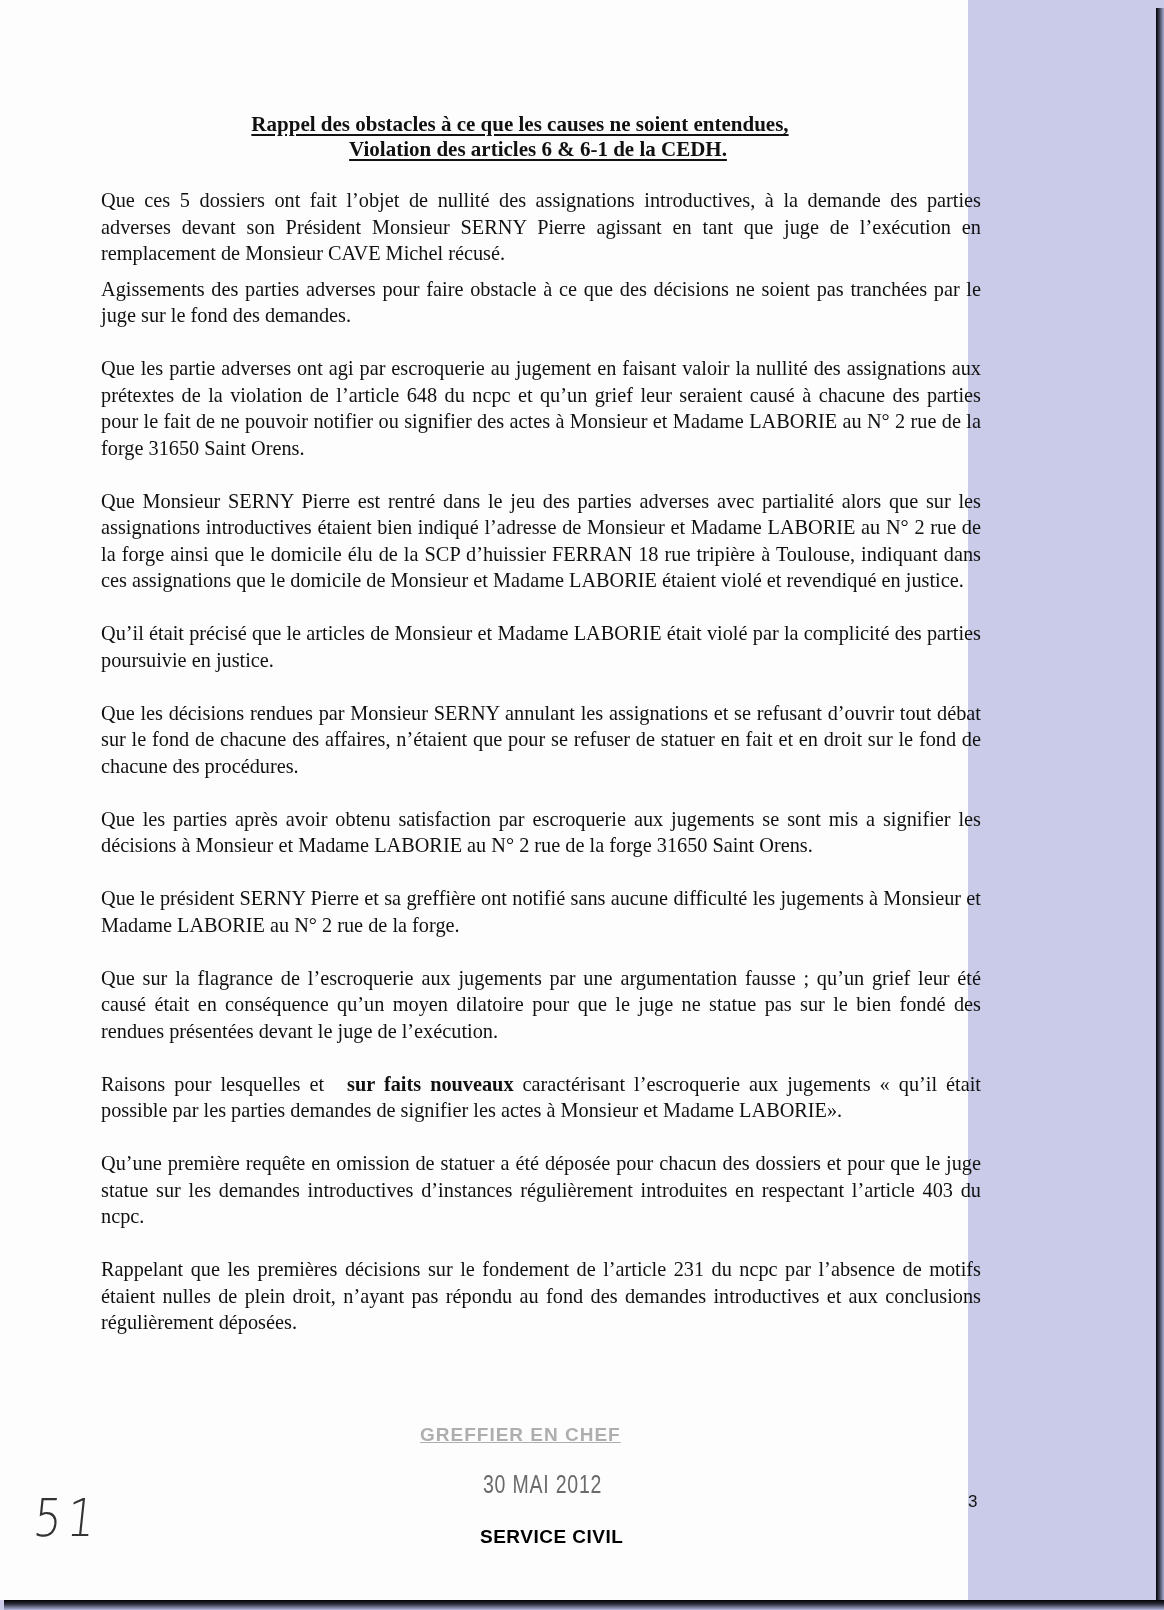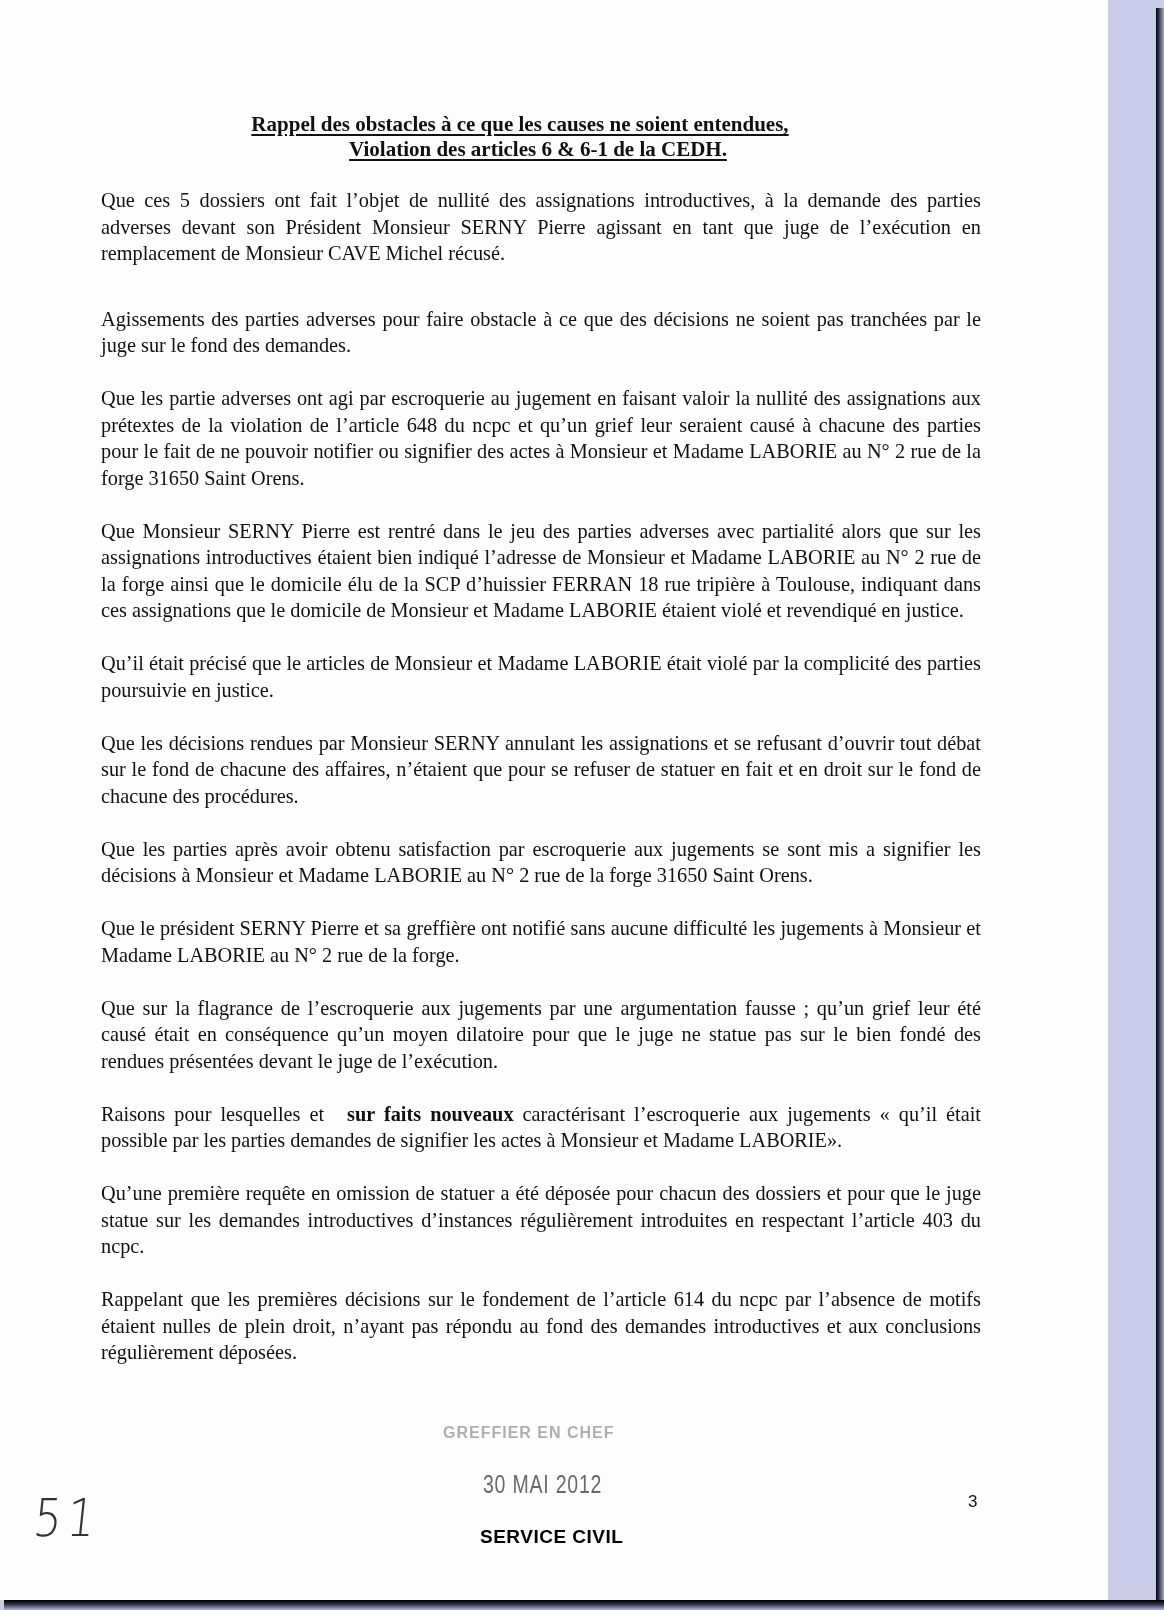--- a/index.html
+++ b/index.html
@@ -28,21 +28,21 @@
       left: 4px;
       top: 1600px;
       width: 1160px;
       height: 10px;
       background: linear-gradient(to bottom, #000 0%, #2a2c3c 40%, #b1b4dc 100%);
     }
     .page {
       position: absolute;
       left: 0;
       top: 0;
-      width: 1108px;
+      width: 968px;
       height: 1600px;
       background: #fdfdfd;
     }
     .title-block {
       position: absolute;
       left: 0;
       width: 1030px;
       top: 112px;
       text-align: center;
       font-weight: bold;
@@ -61,30 +61,31 @@
       left: 101px;
       top: 187px;
       width: 880px;
       font-size: 20.3px;
       line-height: 26.5px;
       text-align: justify;
     }
     .para {
       margin: 0 0 26.5px 0;
     }
-    .para:nth-child(1) { margin-bottom: 39px; }
+    .para:nth-child(1) { margin-bottom: 9px; }
     .stamp-overlay {
       position: absolute;
-      left: 443px;
+      left: 420px;
       top: 1424px;
       font-family: "Liberation Sans", "DejaVu Sans", sans-serif;
-      font-size: 16px;
+      font-size: 19px;
       letter-spacing: 1px;
       color: rgba(110,110,110,0.55);
       font-weight: bold;
+      text-decoration: underline;
     }
     .stamp-date {
       position: absolute;
       left: 483px;
       top: 1470px;
       font-family: "Liberation Sans Narrow", "Liberation Sans", "DejaVu Sans", sans-serif;
       font-size: 25px;
       color: #6a6a6a;
       letter-spacing: 1px;
       transform: scaleX(0.78);
@@ -136,21 +137,21 @@
     <p class="para">Agissements des parties adverses  pour faire obstacle à ce que des décisions ne soient pas tranchées par le juge sur le fond des demandes.</p>
     <p class="para">Que les partie adverses ont agi par escroquerie au jugement en faisant valoir la nullité des assignations aux prétextes de la violation de l’article 648 du ncpc et qu’un grief leur seraient causé à chacune des parties pour le fait de ne pouvoir notifier ou signifier des actes à Monsieur et Madame LABORIE au N° 2 rue de la forge 31650 Saint Orens.</p>
     <p class="para">Que Monsieur SERNY Pierre est rentré dans le jeu des parties adverses avec partialité alors que sur les assignations introductives étaient bien indiqué l’adresse de Monsieur et Madame LABORIE au N° 2 rue de la forge ainsi que le domicile élu de la SCP d’huissier FERRAN 18 rue tripière à Toulouse, indiquant dans ces assignations que le domicile de Monsieur et Madame LABORIE étaient violé et revendiqué en justice.</p>
     <p class="para">Qu’il était précisé que le articles de Monsieur et Madame LABORIE était violé par la complicité des parties poursuivie en justice.</p>
     <p class="para">Que les décisions rendues par Monsieur SERNY annulant les assignations et se refusant d’ouvrir tout débat sur le fond de chacune des affaires, n’étaient que pour se refuser de statuer en fait et en droit sur le fond de chacune des procédures.</p>
     <p class="para">Que les parties après avoir obtenu satisfaction par escroquerie aux jugements se sont mis a signifier les décisions à Monsieur et Madame LABORIE au N° 2 rue de la forge 31650 Saint Orens.</p>
     <p class="para">Que le président SERNY Pierre et sa greffière ont notifié sans aucune difficulté les jugements à Monsieur et Madame LABORIE au N° 2 rue de la forge.</p>
     <p class="para">Que sur la flagrance de l’escroquerie aux jugements par une argumentation fausse ;  qu’un grief leur été causé était en conséquence qu’un moyen dilatoire pour que le juge ne statue pas sur le bien fondé des rendues présentées devant le juge de l’exécution.</p>
     <p class="para"><span>Raisons pour lesquelles et </span><b class="inline-bold">sur faits nouveaux</b><span> caractérisant l’escroquerie aux jugements « qu’il était possible par les parties demandes de signifier les actes à Monsieur et Madame LABORIE».</span></p>
     <p class="para">Qu’une première requête en omission de statuer a été déposée pour chacun des dossiers et pour que le juge statue sur les demandes introductives d’instances régulièrement introduites en respectant l’article 403 du ncpc.</p>
-    <p class="para">Rappelant que les premières décisions sur le fondement de l’article 614 du ncpc par l’absence de motifs étaient nulles de plein droit, n’ayant pas répondu au fond des demandes introductives et aux conclusions régulièrement déposées.</p>
+    <p class="para">Rappelant que les premières décisions sur le fondement de l’article 231 du ncpc par l’absence de motifs étaient nulles de plein droit, n’ayant pas répondu au fond des demandes introductives et aux conclusions régulièrement déposées.</p>
   </div>
 
   <div class="stamp-overlay">GREFFIER EN CHEF</div>
   <div class="stamp-date">30 MAI 2012</div>
   <div class="stamp-service">SERVICE CIVIL</div>
 
   <div class="handwritten">51</div>
 
   <div class="page-number">3</div>
 </div>

